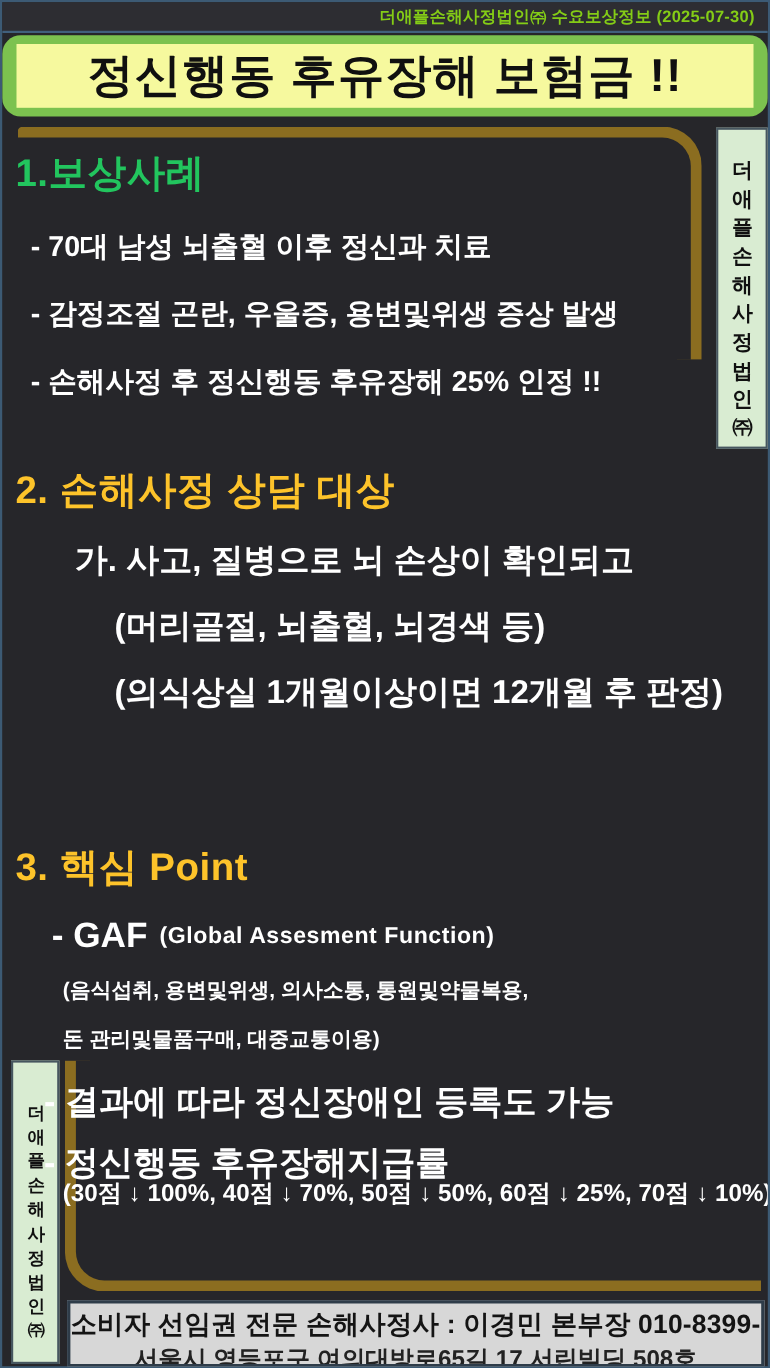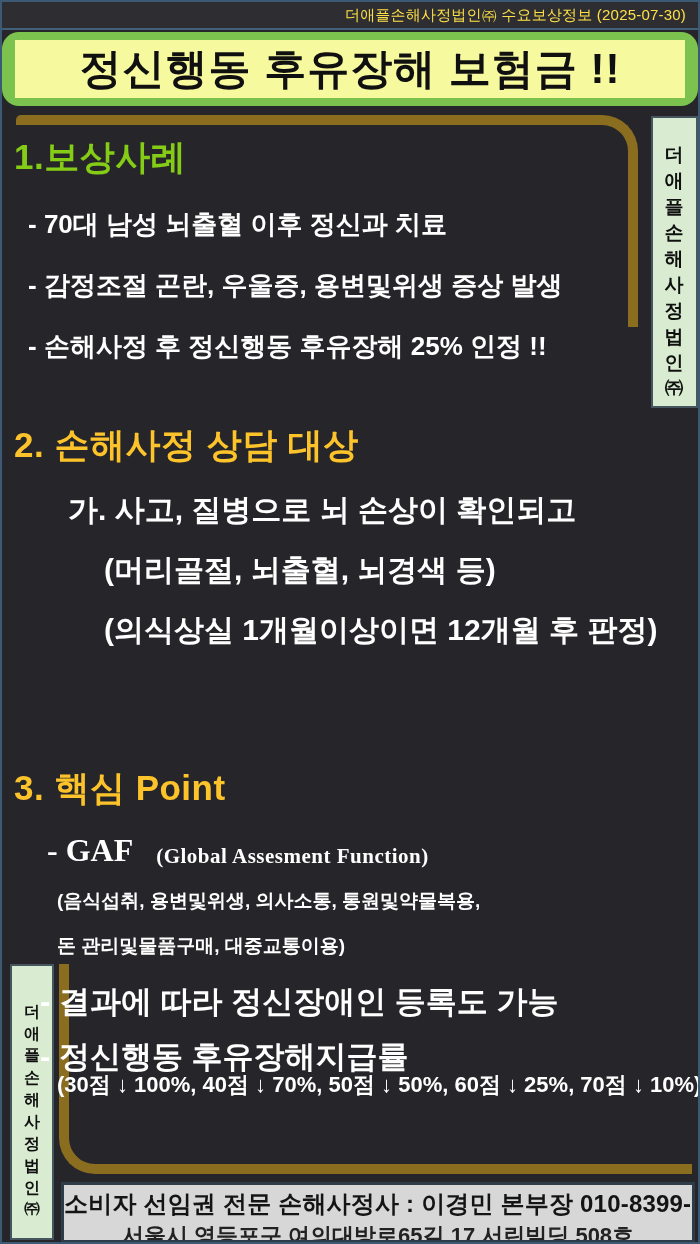--- a/index.html
+++ b/index.html
@@ -5,21 +5,21 @@
   html,body{margin:0;padding:0;background:#111;}
   body{width:700px;height:1244px;position:relative;
        font-family:"Liberation Sans","DejaVu Sans",sans-serif;}
   .page{position:absolute;inset:0;width:700px;height:1244px;background:#26262a;
         border:2px solid #3c5a74;box-sizing:border-box;overflow:hidden;}
 
   
   .topbar{position:absolute;left:0;top:0;right:0;height:28px;background:#2d2d32;
           border-bottom:2px solid #41607c;display:flex;align-items:center;
           justify-content:flex-end;padding-right:12px;box-sizing:border-box;}
-  .topbar span{color:#fde047;font-size:15px;font-weight:400;letter-spacing:.2px;white-space:nowrap;}
+  .topbar span{color:#84cc16;font-size:15px;font-weight:700;letter-spacing:.2px;white-space:nowrap;}
 
   
   .banner{position:absolute;left:0;top:30px;right:0;height:74px;background:#7cc24f;
           box-sizing:border-box;padding:8px 13px;border-radius:17px;}
   .banner-inner{width:100%;height:100%;background:#f6f99e;display:flex;align-items:center;
           justify-content:center;box-sizing:border-box;}
   .banner-inner span{font-size:42px;font-weight:800;color:#101010;letter-spacing:1px;white-space:nowrap;}
 
   
   .deco-top{position:absolute;left:14px;top:113px;width:622px;height:212px;
@@ -34,31 +34,31 @@
         display:flex;align-items:center;justify-content:center;}
   .vbox-right{left:649px;top:114px;width:47px;height:292px;}
   .vbox-left{left:8px;top:962px;width:44px;height:276px;}
   .vtext{writing-mode:vertical-rl;text-orientation:upright;color:#101010;font-weight:800;
          white-space:nowrap;line-height:1;}
   .vbox-right .vtext{font-size:19px;letter-spacing:7px;}
   .vbox-left .vtext{font-size:16px;letter-spacing:6px;}
 
   
   .h-gold{position:absolute;font-weight:800;white-space:nowrap;letter-spacing:.5px;}
-  .h1{left:12px;top:132px;font-size:35px;color:#84cc16;}
+  .h1{left:12px;top:132px;font-size:35px;color:#22c55e;}
   .h2{left:12px;top:420px;font-size:35px;color:#fdc32a;}
   .h3{left:12px;top:763px;font-size:35px;color:#fdc32a;}
 
   .lines{position:absolute;color:#fff;font-weight:700;white-space:nowrap;}
   .s1-lines{left:26px;top:192px;font-size:26px;line-height:61px;}
   .s2-lines{left:30px;top:478px;font-size:30px;line-height:60px;margin-left:36px;}
   .indent{padding-left:36px;}
 
   .gaf-line{position:absolute;left:45px;top:830px;color:#fff;white-space:nowrap;
-            display:flex;align-items:flex-end;gap:23px;font-family:Liberation Serif, serif;}
+            display:flex;align-items:center;gap:11px;}
   .gaf-big{font-size:32px;font-weight:800;}
   .gaf-small{font-size:21px;font-weight:700;letter-spacing:.5px;}
 
   .s3-detail{left:55px;top:876px;font-size:19px;line-height:45px;}
   .s3-bullets{left:38px;top:972px;font-size:31px;line-height:55px;}
   .rate-line{left:55px;top:1064px;font-size:22px;line-height:38px;}
 
   
   .footer{position:absolute;left:59px;top:1180px;width:634px;height:61px;background:#d7d7d7;
           border:3px solid #2e3c49;box-sizing:border-box;text-align:center;overflow:hidden;}

